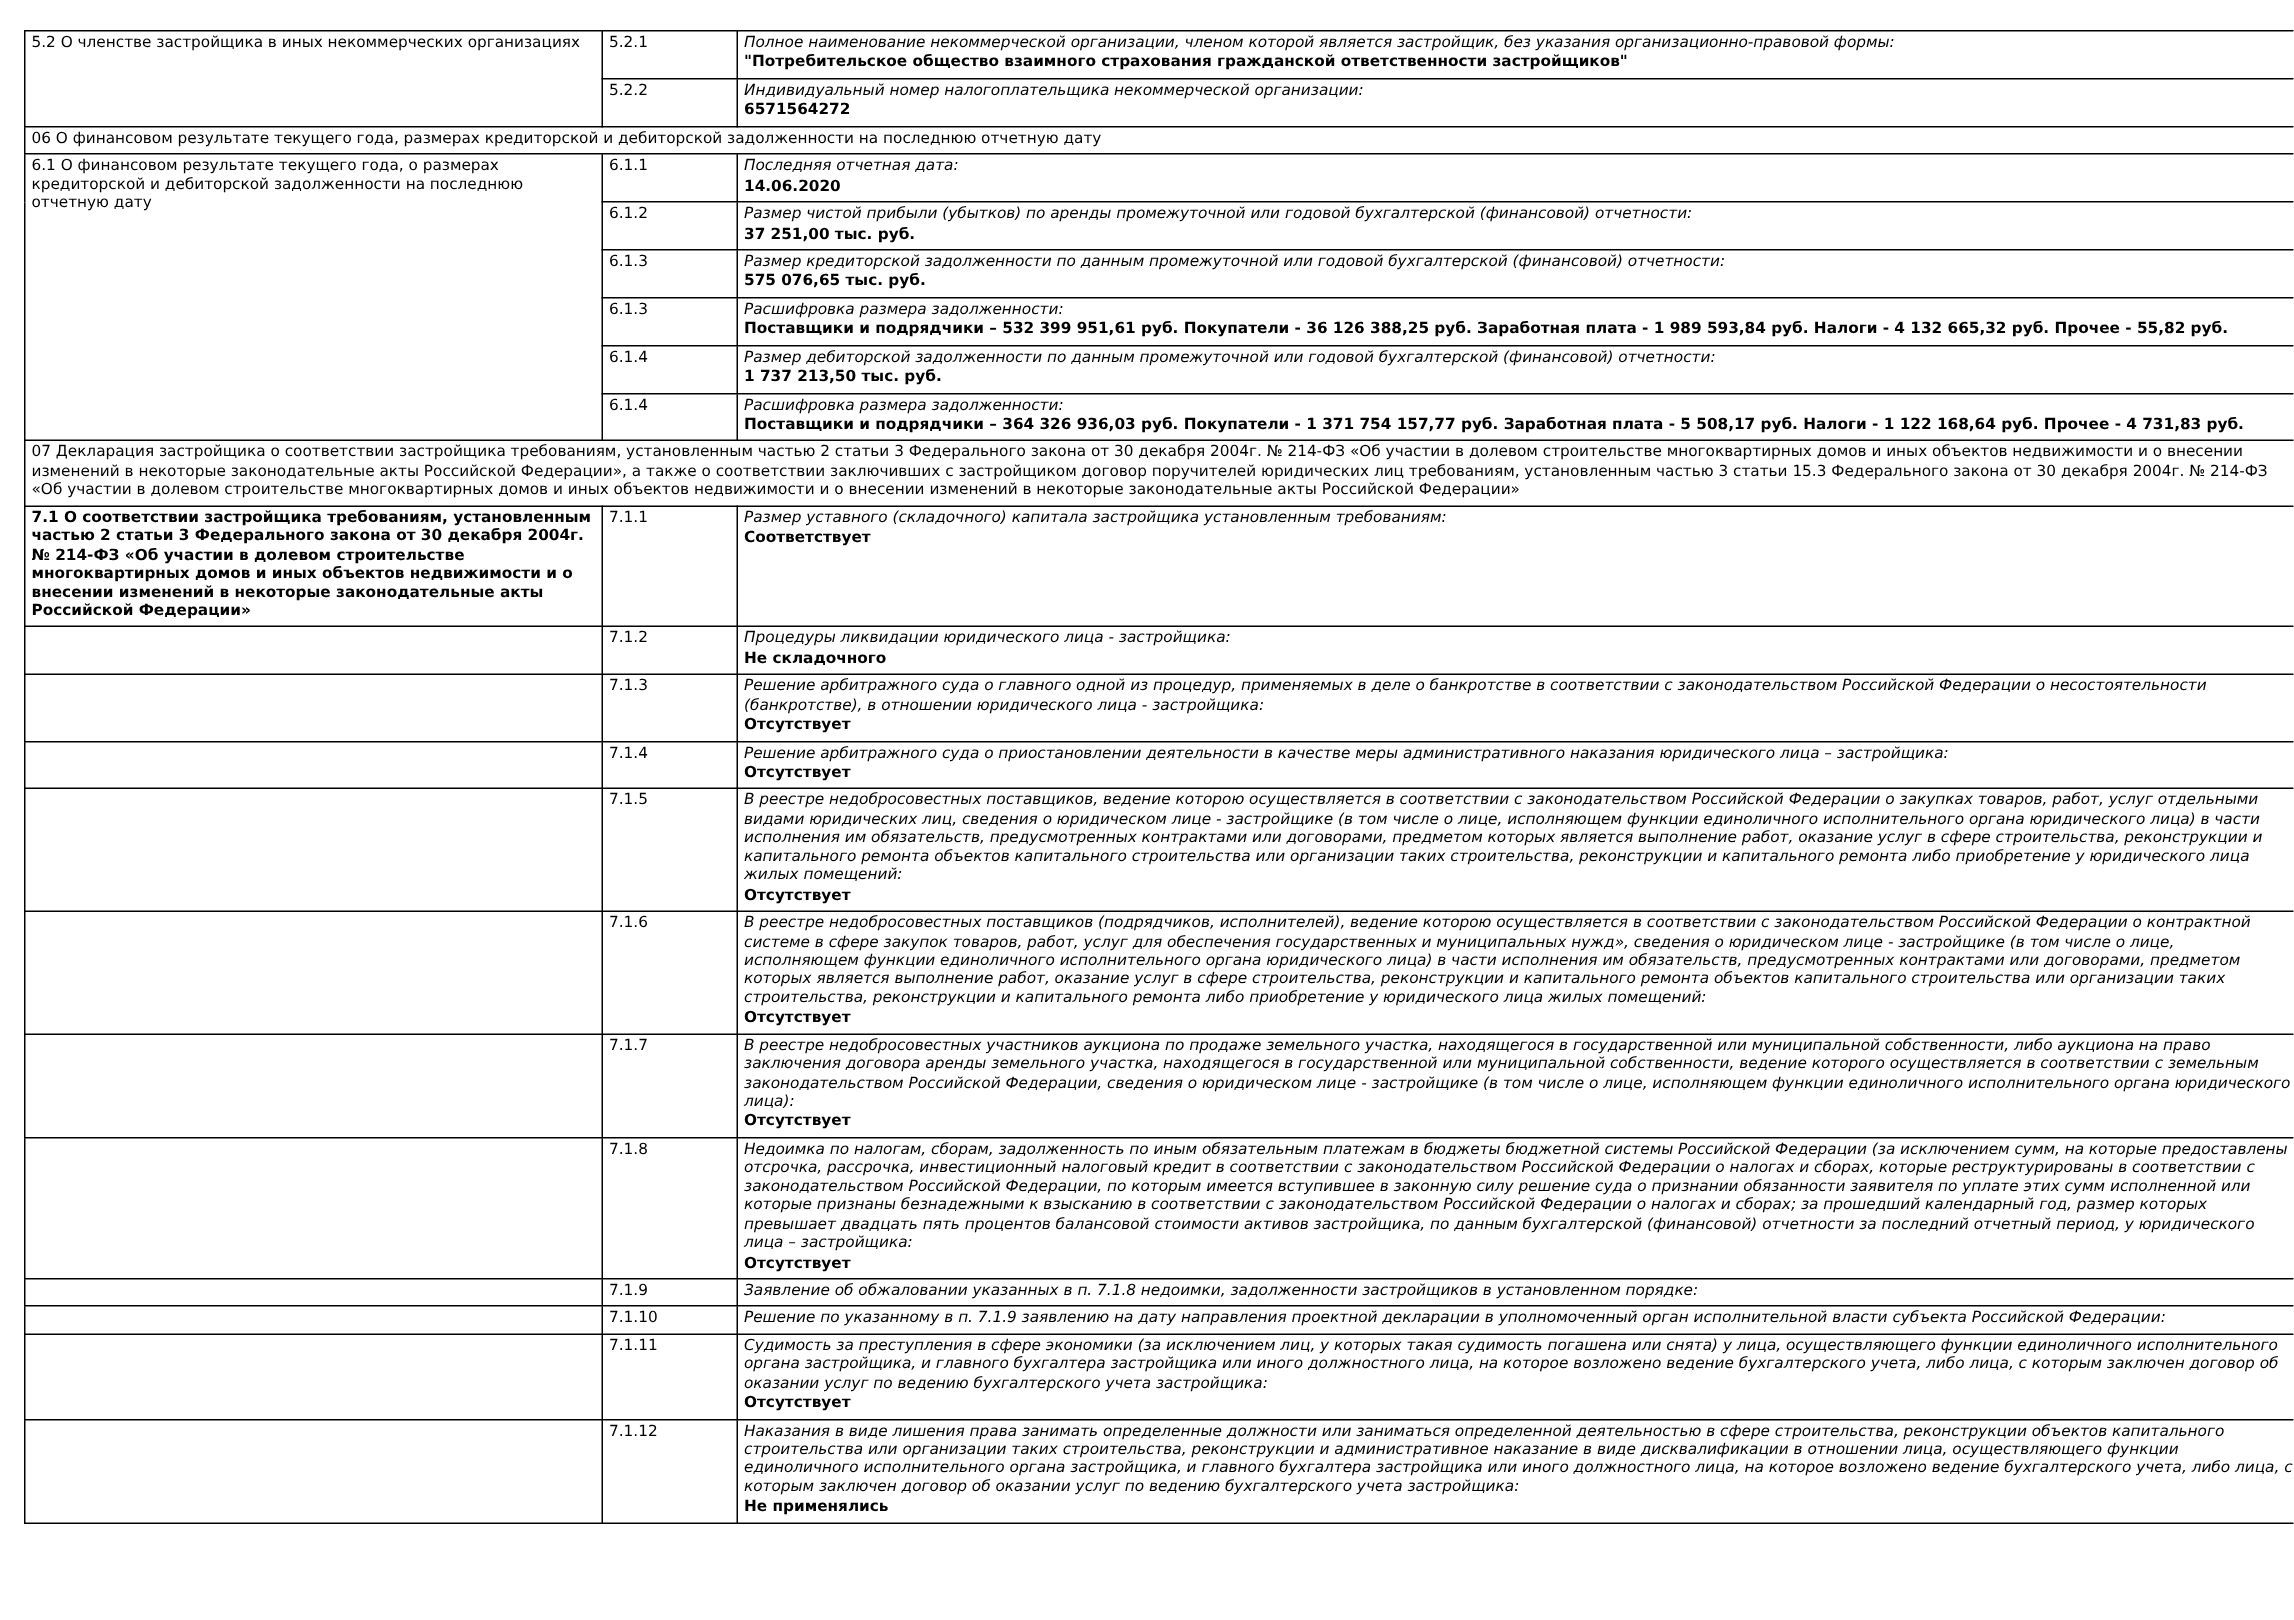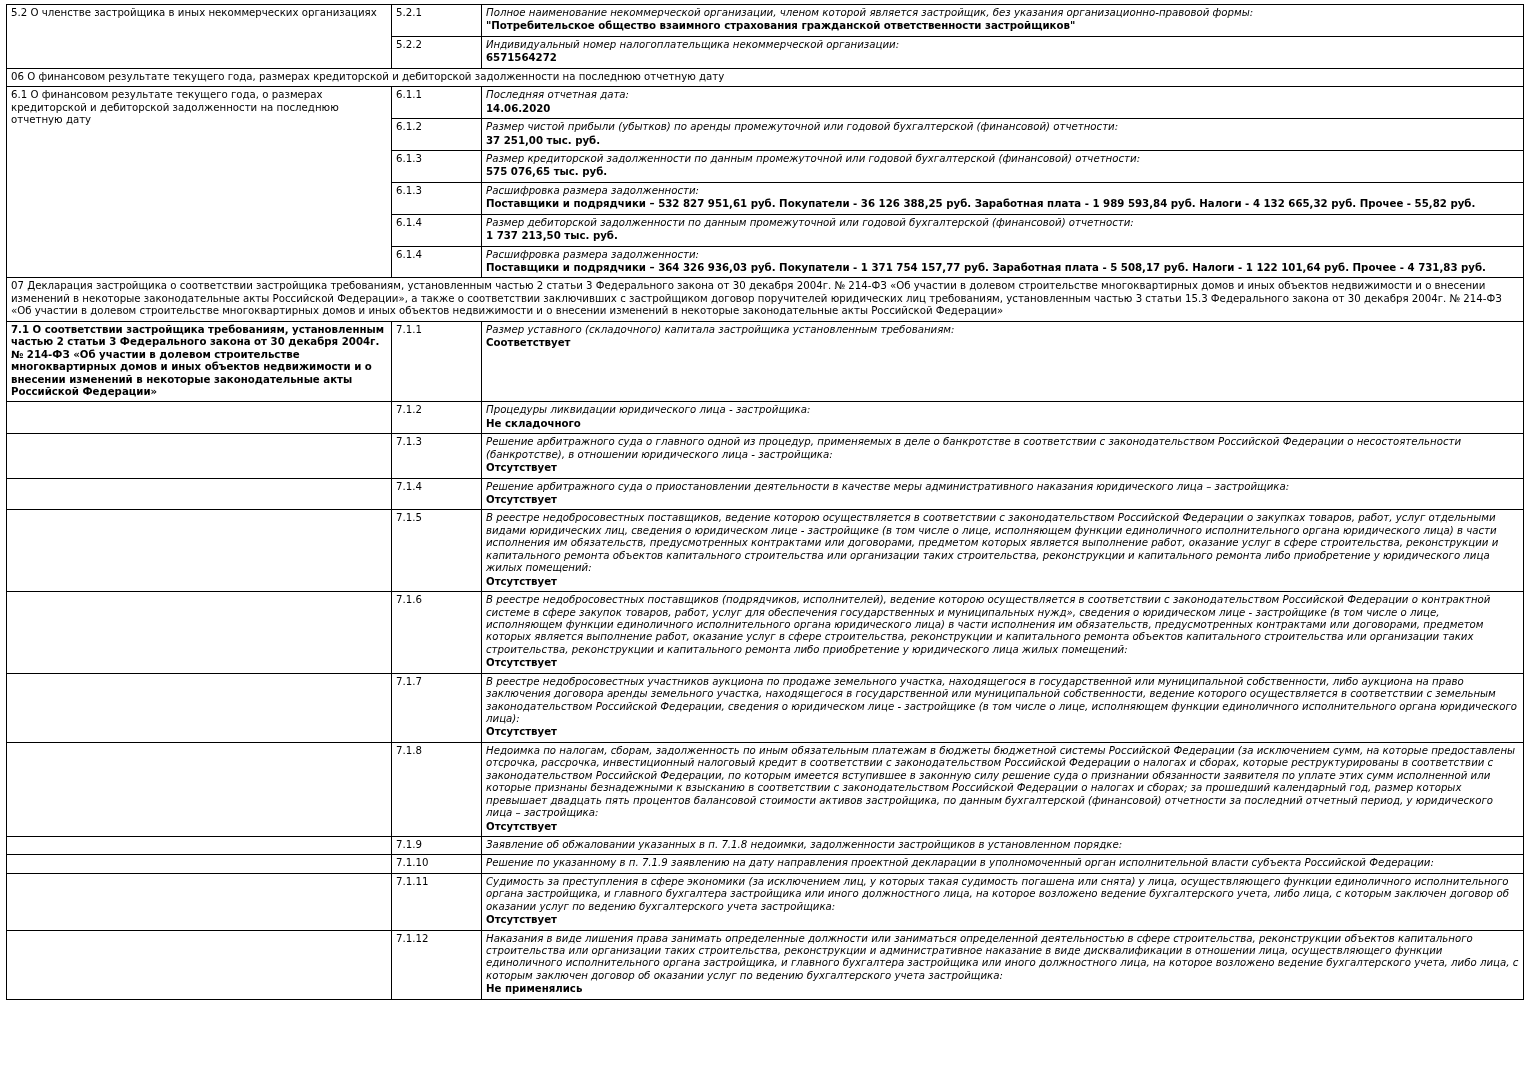--- a/index.html
+++ b/index.html
@@ -9,21 +9,22 @@
   }
   body {
     font-family: "DejaVu Sans", sans-serif;
     font-size: 10.2px;
     color: #000000;
     width: 1529px;
   }
   .doc {
     width: 1529px;
     box-sizing: border-box;
-    padding: 4px 6px 6px 6px;
+    padding: 4px 6px 6px 16px;
+    margin-top: 16px;
   }
   table.decl {
     border-collapse: collapse;
     width: 1517px;
     table-layout: fixed;
   }
   table.decl td {
     border: 1px solid #000000;
     vertical-align: top;
     padding: 2px 4px 3px 4px;
@@ -92,35 +93,35 @@
         <td class="col-code">6.1.3</td>
         <td class="col-val">
           <span class="val-label">Размер кредиторской задолженности по данным промежуточной или годовой бухгалтерской (финансовой) отчетности:</span>
           <span class="val-answer">575 076,65 тыс. руб.</span>
         </td>
       </tr>
       <tr>
         <td class="col-code">6.1.3</td>
         <td class="col-val">
           <span class="val-label">Расшифровка размера задолженности:</span>
-          <span class="val-answer">Поставщики и подрядчики – 532 827 951,61 руб. Покупатели - 36 126 388,25 руб. Заработная плата - 1 989 593,84 руб. Налоги - 4 132 665,32 руб. Прочее - 55,82 руб.</span>
+          <span class="val-answer">Поставщики и подрядчики – 532 399 951,61 руб. Покупатели - 36 126 388,25 руб. Заработная плата - 1 989 593,84 руб. Налоги - 4 132 665,32 руб. Прочее - 55,82 руб.</span>
         </td>
       </tr>
       <tr>
         <td class="col-code">6.1.4</td>
         <td class="col-val">
           <span class="val-label">Размер дебиторской задолженности по данным промежуточной или годовой бухгалтерской (финансовой) отчетности:</span>
           <span class="val-answer">1 737 213,50 тыс. руб.</span>
         </td>
       </tr>
       <tr>
         <td class="col-code">6.1.4</td>
         <td class="col-val">
           <span class="val-label">Расшифровка размера задолженности:</span>
-          <span class="val-answer">Поставщики и подрядчики – 364 326 936,03 руб. Покупатели - 1 371 754 157,77 руб. Заработная плата - 5 508,17 руб. Налоги - 1 122 101,64 руб. Прочее - 4 731,83 руб.</span>
+          <span class="val-answer">Поставщики и подрядчики – 364 326 936,03 руб. Покупатели - 1 371 754 157,77 руб. Заработная плата - 5 508,17 руб. Налоги - 1 122 168,64 руб. Прочее - 4 731,83 руб.</span>
         </td>
       </tr>
 
       <tr class="section-head">
         <td colspan="3">07 Декларация застройщика о соответствии застройщика требованиям, установленным частью 2 статьи 3 Федерального закона от 30 декабря 2004г. № 214-ФЗ «Об участии в долевом строительстве многоквартирных домов и иных объектов недвижимости и о внесении изменений в некоторые законодательные акты Российской Федерации», а также о соответствии заключивших с застройщиком договор поручителей юридических лиц требованиям, установленным частью 3 статьи 15.3 Федерального закона от 30 декабря 2004г. № 214-ФЗ «Об участии в долевом строительстве многоквартирных домов и иных объектов недвижимости и о внесении изменений в некоторые законодательные акты Российской Федерации»</td>
       </tr>
 
       <tr>
         <td class="col-name bold"><span>7.1 О соответствии застройщика требованиям, установленным частью 2 статьи 3 Федерального закона от 30 декабря 2004г. № 214-ФЗ «Об участии в долевом строительстве многоквартирных домов и иных объектов недвижимости и о внесении изменений в некоторые законодательные акты Российской Федерации»</span></td>
         <td class="col-code">7.1.1</td>

